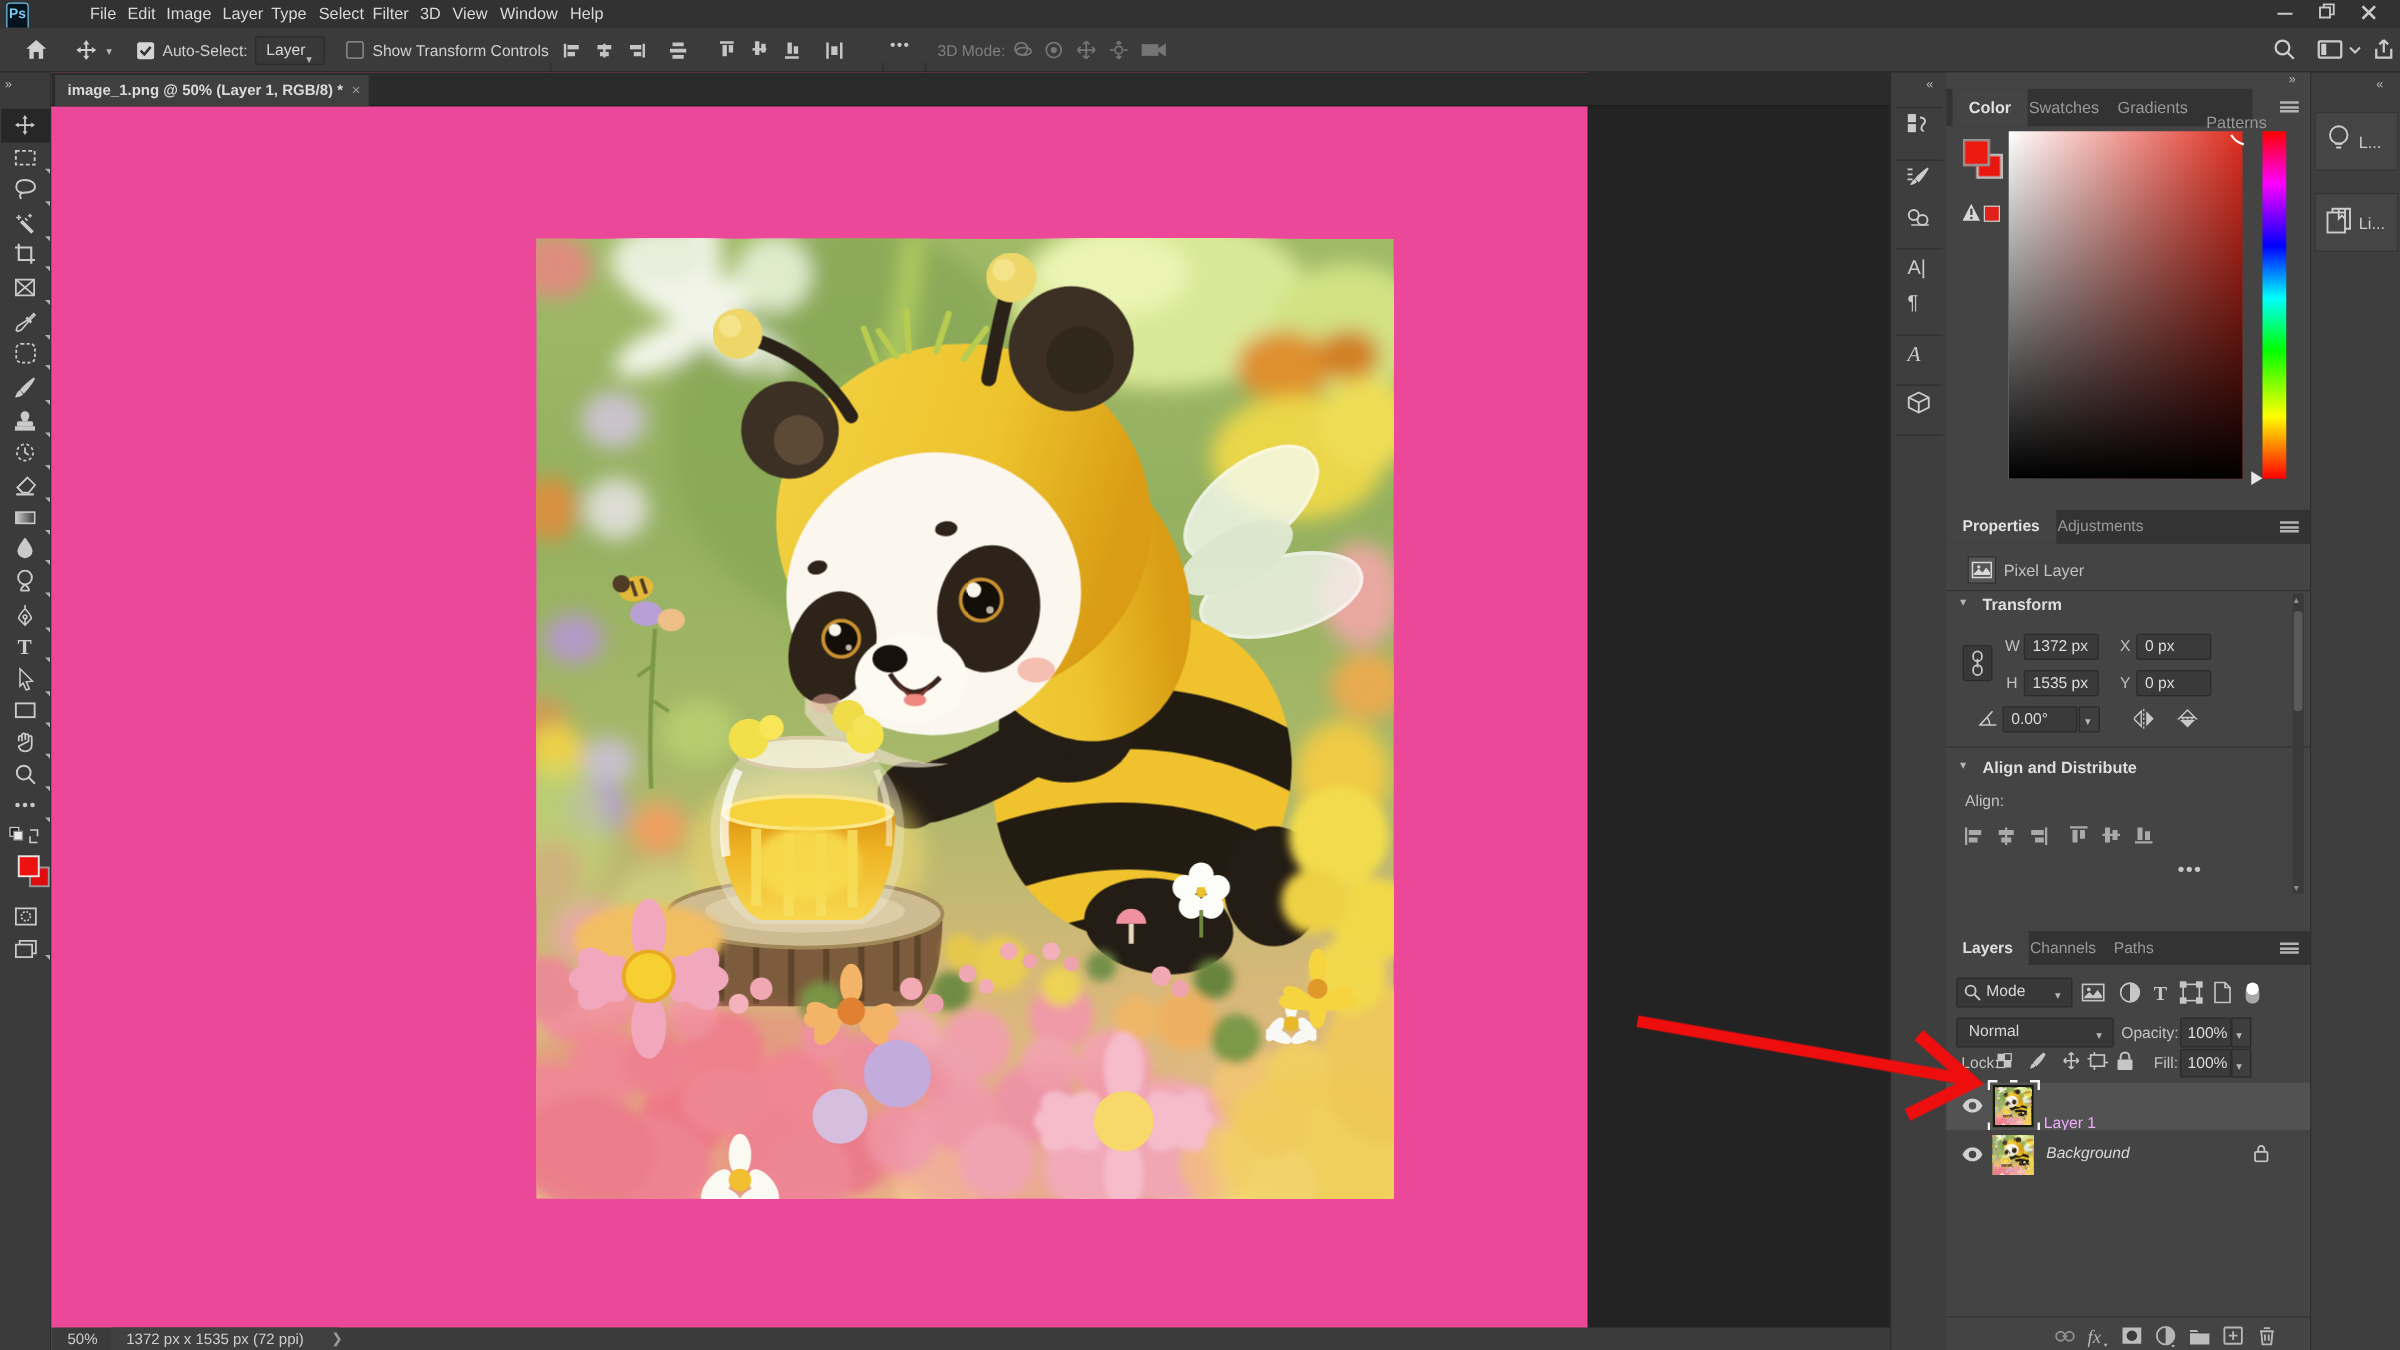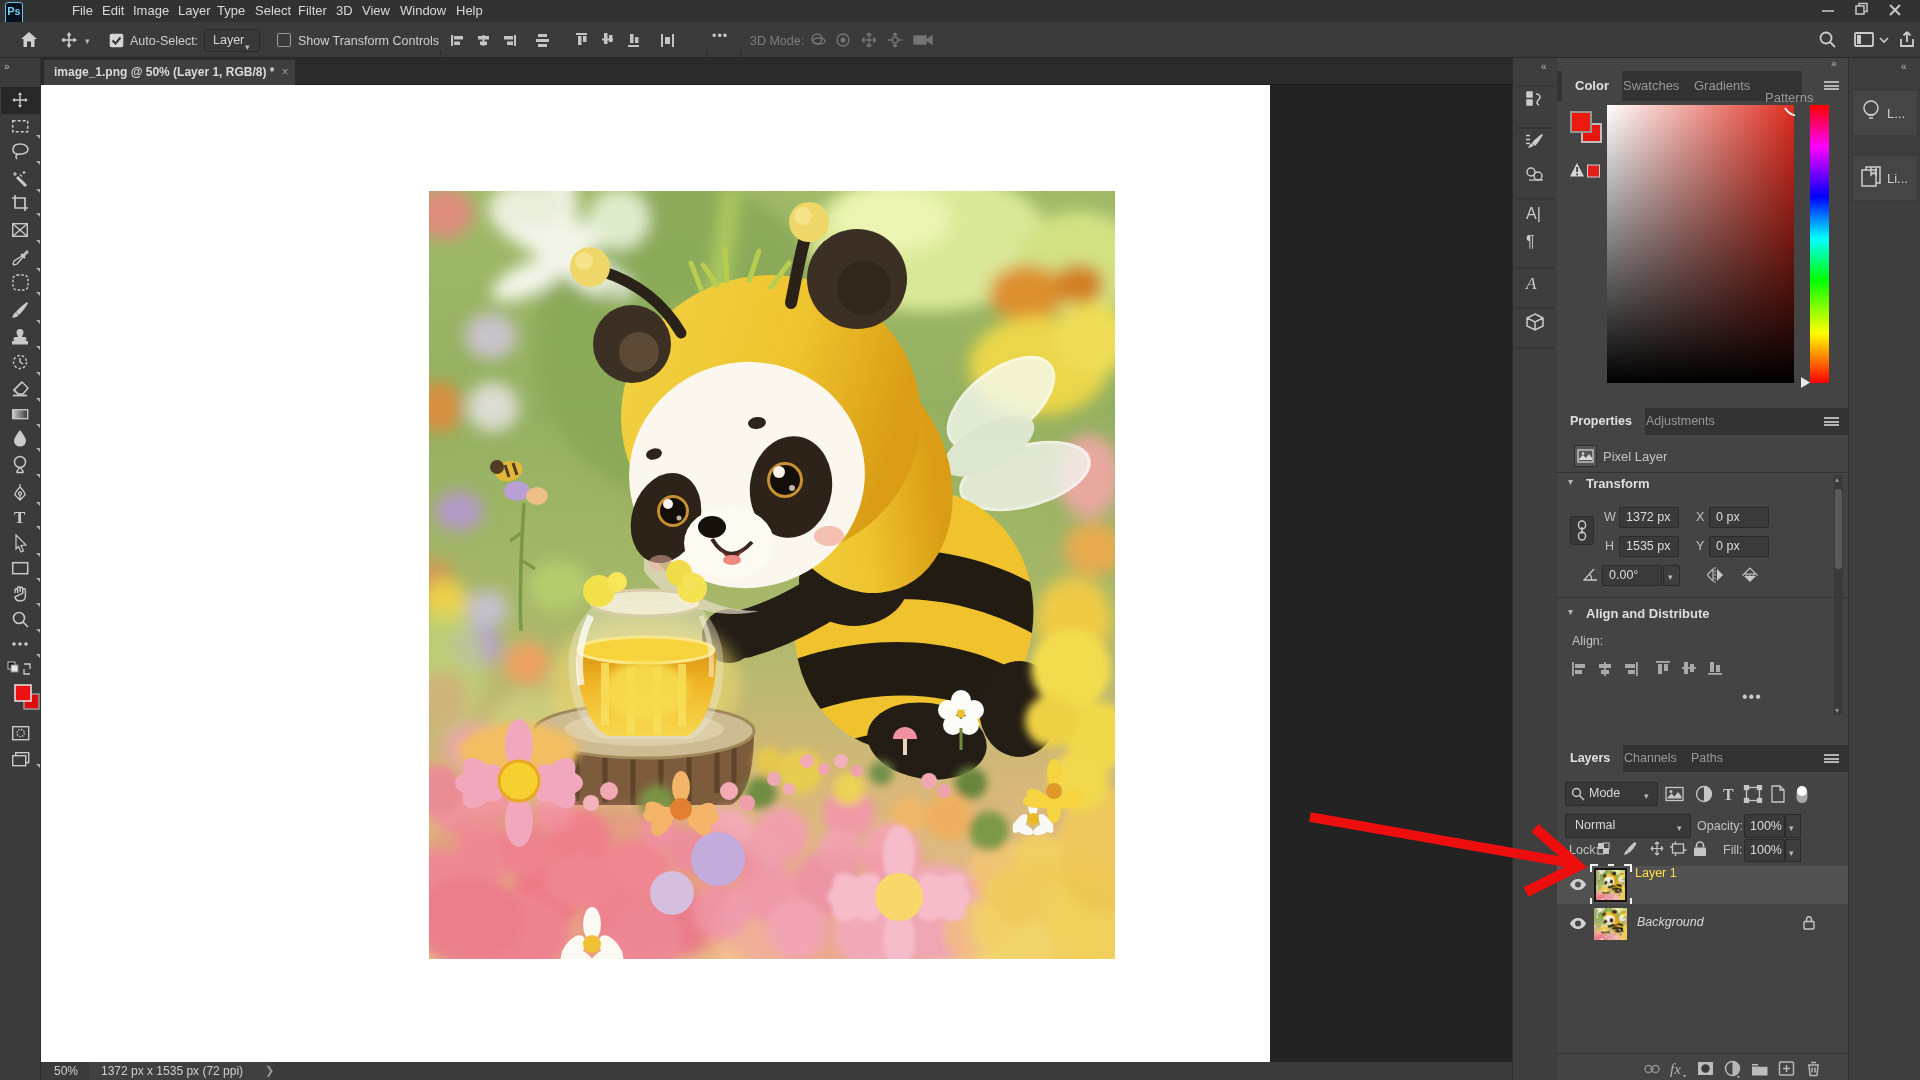--- a/index.html
+++ b/index.html
@@ -6,21 +6,21 @@
   html,body { width:1920px; height:1080px; overflow:hidden; background:#232323; font-family:"Liberation Sans", sans-serif; -webkit-font-smoothing:antialiased; }
   .abs { position:absolute; }
   #root { position:relative; width:1920px; height:1080px; }
   #menubar { left:0; top:0; width:1920px; height:22px; background:#323232; color:#d9d9d9; font-size:13px; }
   #menubar .mi { position:absolute; top:3px;margin-left:36px; }
   #pslogo { position:absolute; left:5px; top:2px; width:18px; height:26px; border:1px solid #6fc0e8; border-radius:3px; background:#05131f; color:#7ecdf2; font-size:11px; font-weight:bold; text-align:center; line-height:16px; }
   #optbar { left:0; top:22px; width:1920px; height:36px; background:#3b3b3b; border-bottom:1px solid #282828; color:#cfcfcf; font-size:12.5px; }
   .sep { position:absolute; top:28px; width:1px; height:24px; background:#2d2d2d; }
   .ddl { position:absolute; background:#383838; border:1px solid #2a2a2a; border-radius:2px; color:#d6d6d6; }
   #tools { left:0; top:58px; width:41px; height:1022px; background:#3b3b3b; border-right:1px solid #2e2e2e; }
-  #docarea { left:41px; top:58px; width:1229px; height:1022px; background:#ffffff; }
+  #docarea { left:41px; top:58px; width:1229px; height:1022px; background:#ec4899; }
   #tabbar { position:absolute; left:0; top:0; width:1471px; height:27px; background:#2b2b2b; border-bottom:1px solid #1d1d1d; }
   #tab { position:absolute; left:3px; top:2px; width:251px; height:25px; background:#3f3f3f; color:#dadada; font-size:12px; font-weight:bold; line-height:25px; white-space:nowrap; }
   #statusbar { position:absolute; left:0; top:1004px; width:1471px; height:18px; background:#3b3b3b; color:#cfcfcf; font-size:12px; }
   #iconstrip { left:1512px; top:58px; width:45px; height:1022px; background:#3e3e3e; border-left:1px solid #2e2e2e; color:#cdcdcd; }
   #panels { left:1557px; top:58px; width:291px; height:1022px; background:#444444; }
   #rightstrip { left:1848px; top:58px; width:72px; height:1022px; background:#3e3e3e; border-left:1px solid #303030; color:#cdcdcd; }
   .ptabbar { position:absolute; left:0; width:291px; height:27px; background:#333333; }
   .ptab { position:absolute; top:0; height:27px; line-height:27px; font-size:12.5px; color:#999999; }
   .ptab.active { background:#444444; color:#e0e0e0; font-weight:bold; }
   .hamb { position:absolute; width:15px; height:9px; border-top:2px solid #b4b4b4; border-bottom:2px solid #b4b4b4; }
@@ -913,21 +913,21 @@
             <circle cx="9" cy="6.5" r="3" fill="#525252"></circle>
           </svg>
         <div style="position:absolute;left:37px;top:2px;width:33px;height:34px;border:2px solid #161616;background:#8aa858">
           <svg width="29" height="30" viewBox="0 0 686 768" preserveAspectRatio="none">
               <use href="#scene"></use>
             </svg>
         </div>
         <svg style="position:absolute;left:33px;top:-2px" width="42" height="42" viewBox="0 0 42 42" fill="none" stroke="#f2f2f2" stroke-width="2">
           <path d="M1,8 V1 H8 M34,1 H41 V8 M41,34 V41 H34 M8,41 H1 V34 M18,1 H24 M18,41 H24"></path>
         </svg>
-        <span style="position:absolute;left:78px;top:0;color:#fde047;font-size:12.5px">Layer 1</span>
+        <span style="position:absolute;left:78px;top:25px;color:#f0abfc;font-size:12.5px">Layer 1</span>
       </div>
       <div class="abs" style="left:0;top:159px;width:291px;height:39px;background:#444444">
         <svg style="position:absolute;left:12px;top:13px" width="18" height="13" viewBox="0 0 18 13">
             <path d="M1,6.5 C3,2.5 6,1 9,1 C12,1 15,2.5 17,6.5 C15,10.5 12,12 9,12 C6,12 3,10.5 1,6.5 Z" fill="#d0d0d0"></path>
             <circle cx="9" cy="6.5" r="3" fill="#444444"></circle>
           </svg>
         <div style="position:absolute;left:37px;top:4px;width:33px;height:32px;background:#8aa858">
           <svg width="33" height="32" viewBox="0 0 686 768" preserveAspectRatio="none">
               <use href="#scene"></use>
             </svg>

